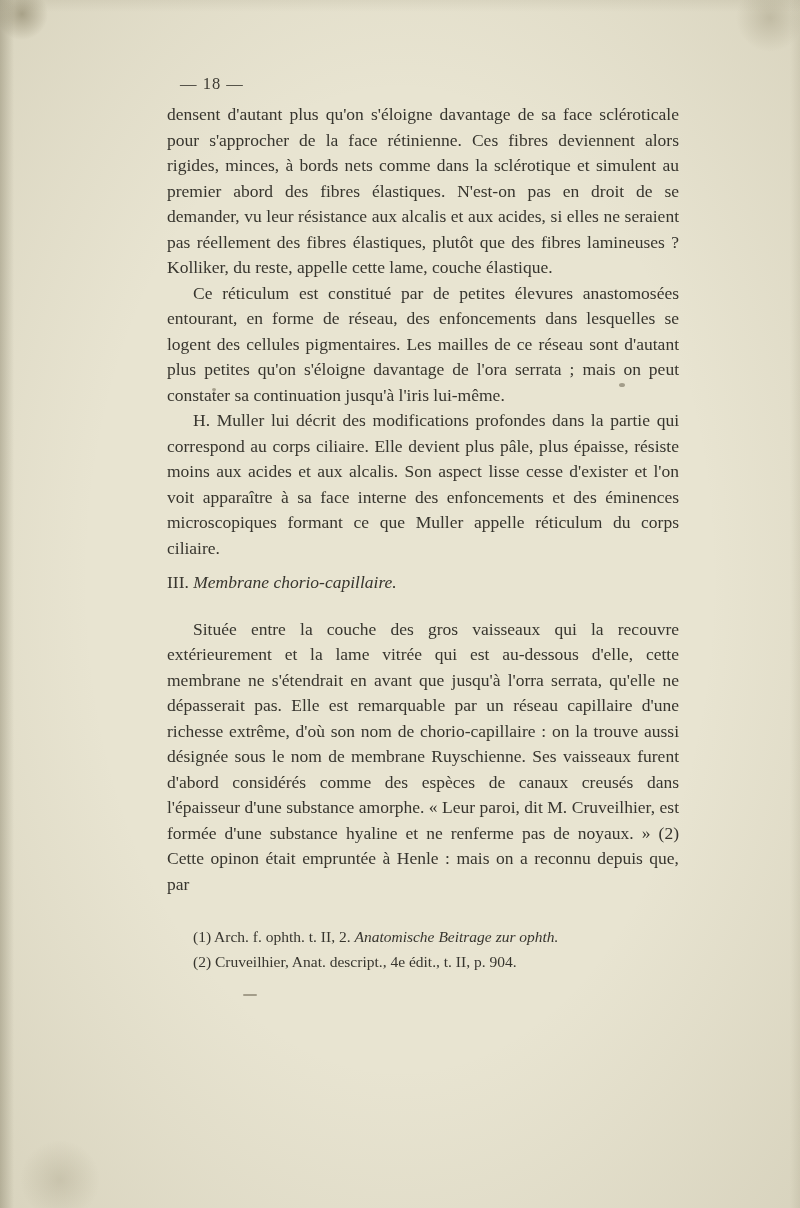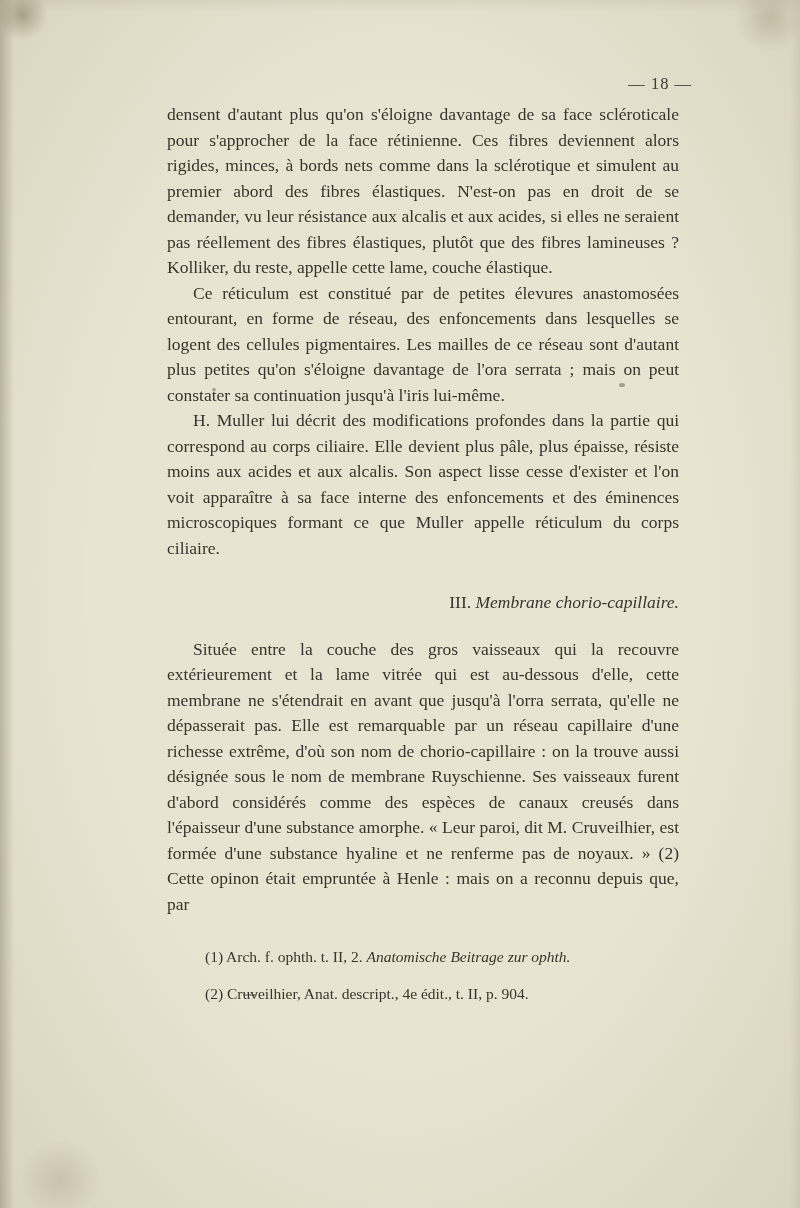--- a/index.html
+++ b/index.html
@@ -28,56 +28,56 @@
   .speck {
     position: absolute;
     border-radius: 50%;
     background: rgba(80,72,50,0.45);
   }
   .page-number {
     position: absolute;
     top: 74px;
     left: 180px;
     width: 512px;
-    text-align: right;
+    text-align: left;
     font-size: 16.5px;
     letter-spacing: 1px;
     color: #3c3a32;
   }
   .text-block {
     position: absolute;
     top: 102px;
     left: 167px;
     width: 512px;
     font-size: 17.5px;
     line-height: 25.5px;
     text-align: justify;
   }
   .para {
     margin: 0;
   }
   .para.indent {
     text-indent: 26px;
   }
   .section-heading {
-    margin: 29px 0 21px 0;
-    text-align: right;
+    margin: 9px 0 21px 0;
+    text-align: left;
     font-size: 17.5px;
     font-weight: normal;
   }
   .italic {
     font-style: italic;
   }
   .footnotes {
     margin-top: 27px;
     font-size: 15.5px;
     line-height: 25px;
   }
   .footnote {
-    margin: 12px;
+    margin: 0;
     padding-left: 26px;
     text-align: left;
   }
 </style>
 </head>
 <body>
 
 <div class="page">
 
   <div class="speck" style="left:212px; top:388px; width:4px; height:3px;"></div>

